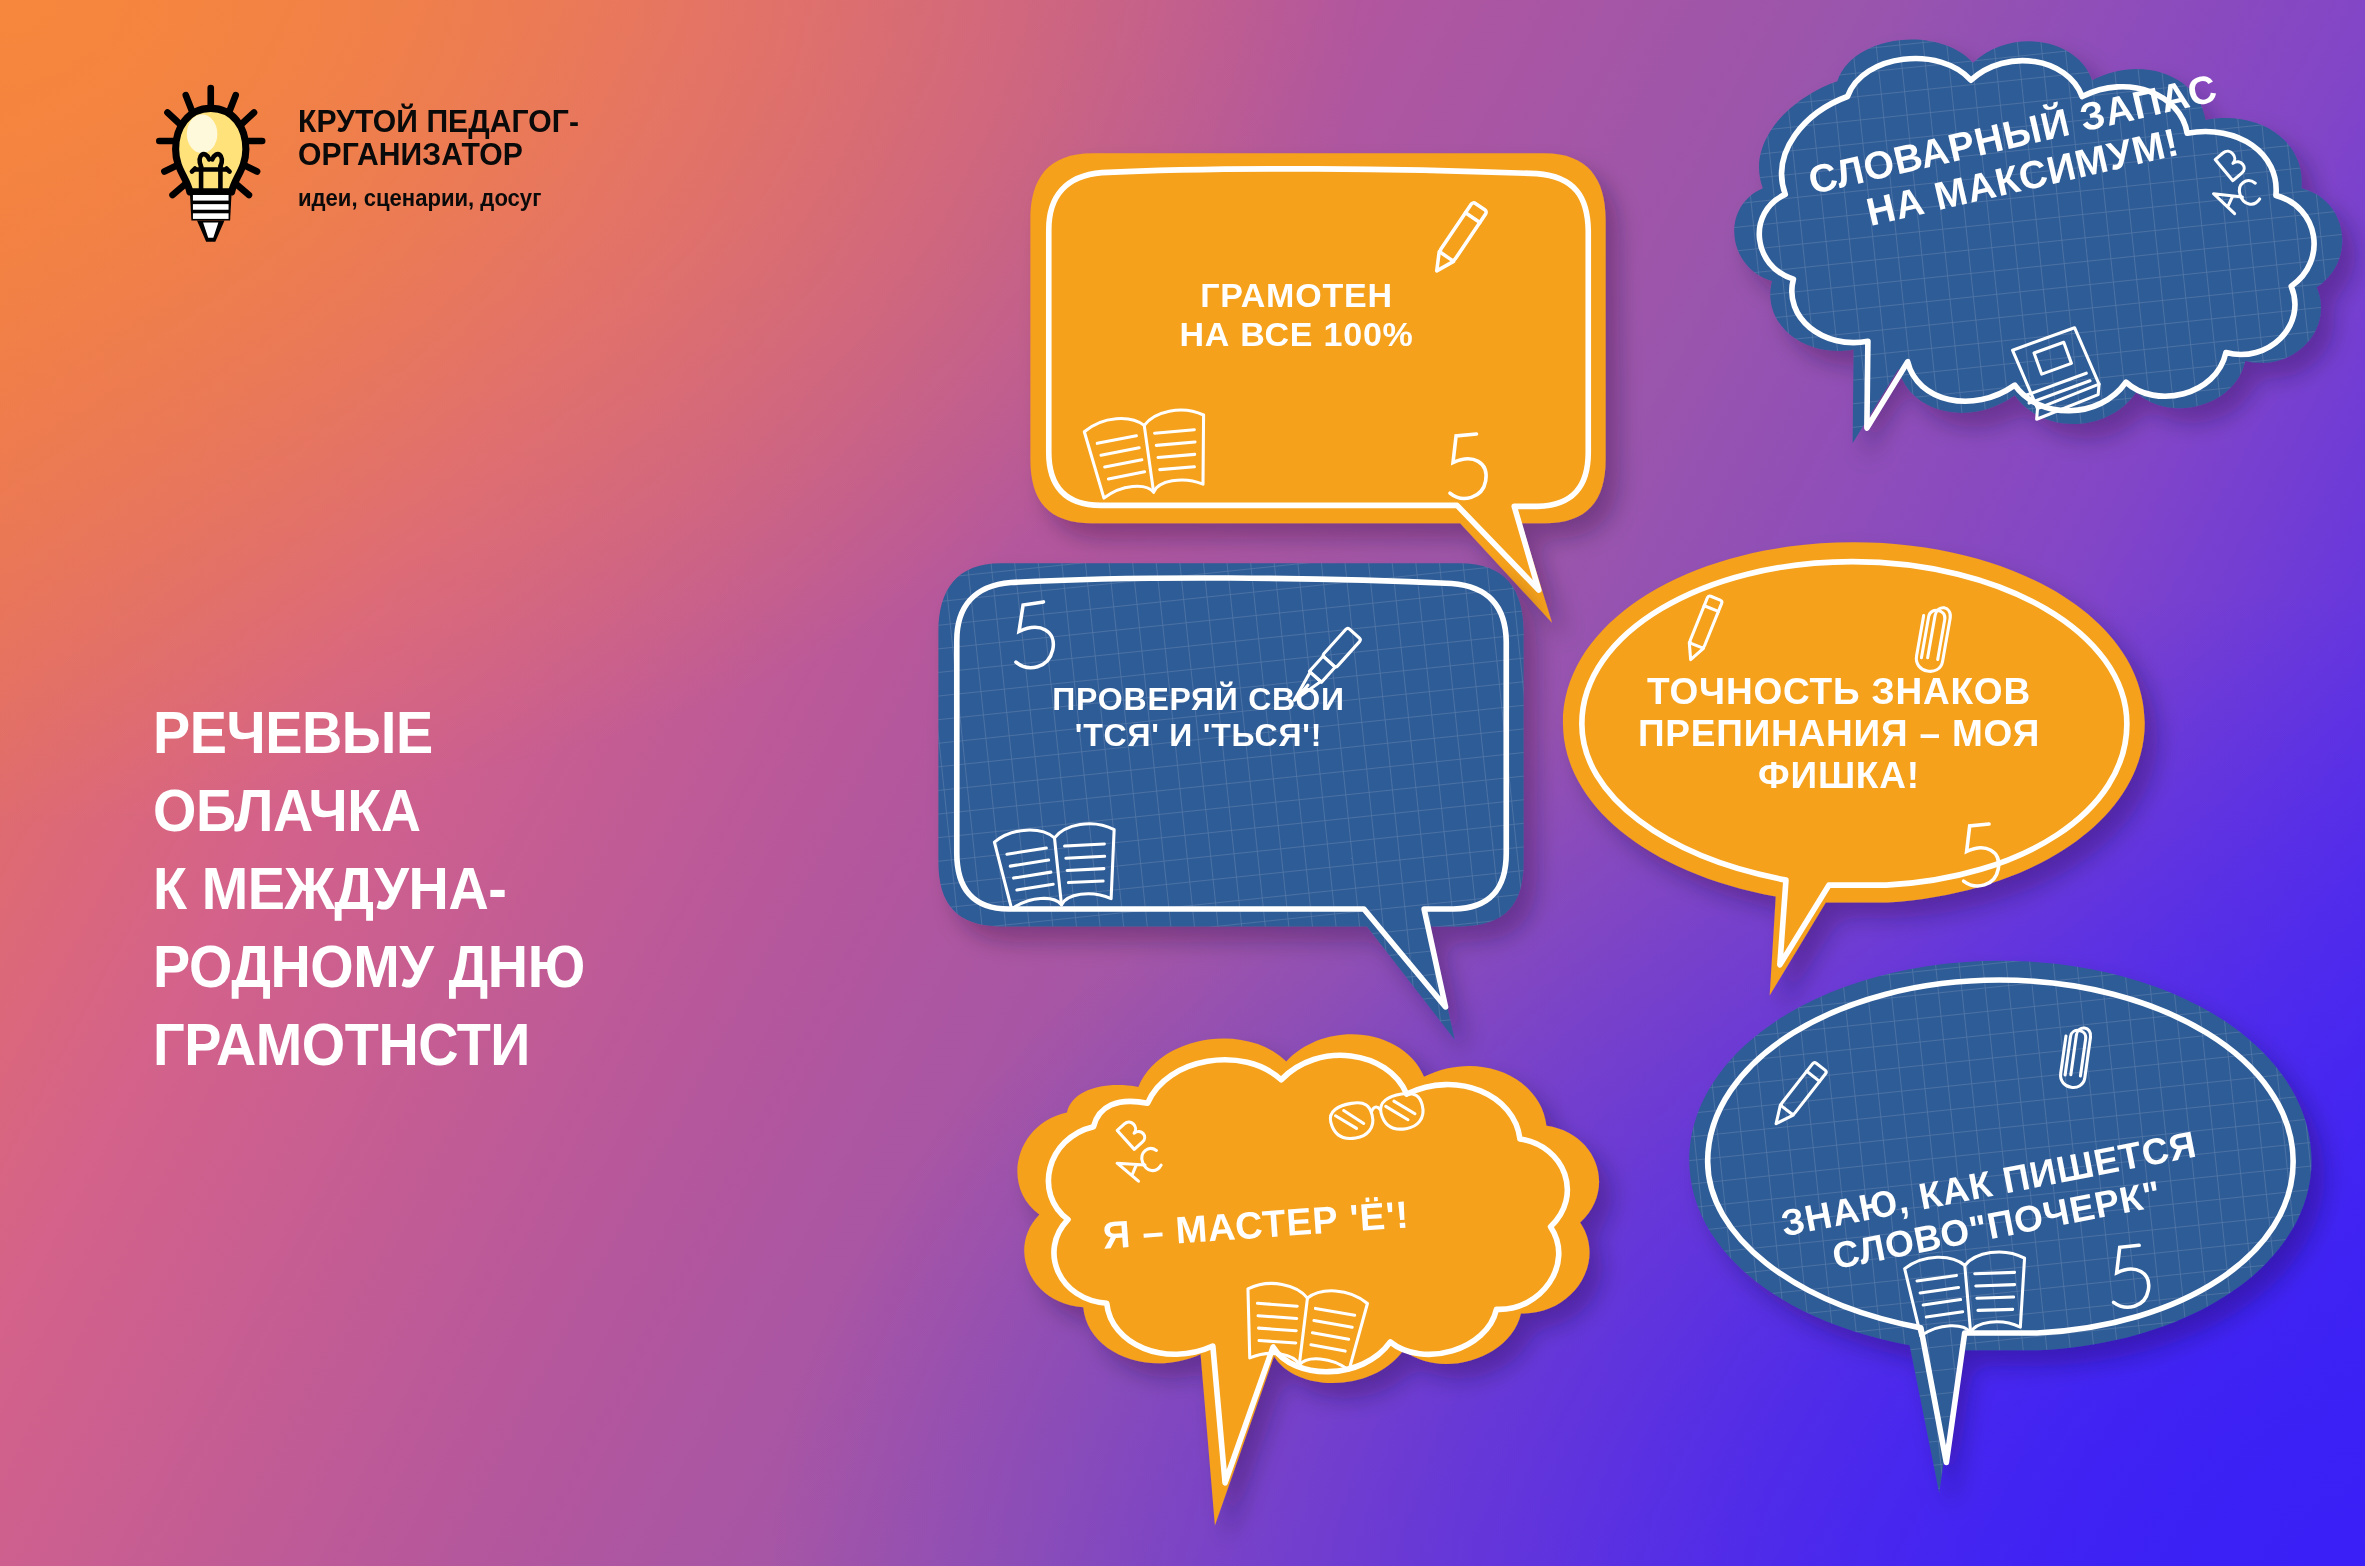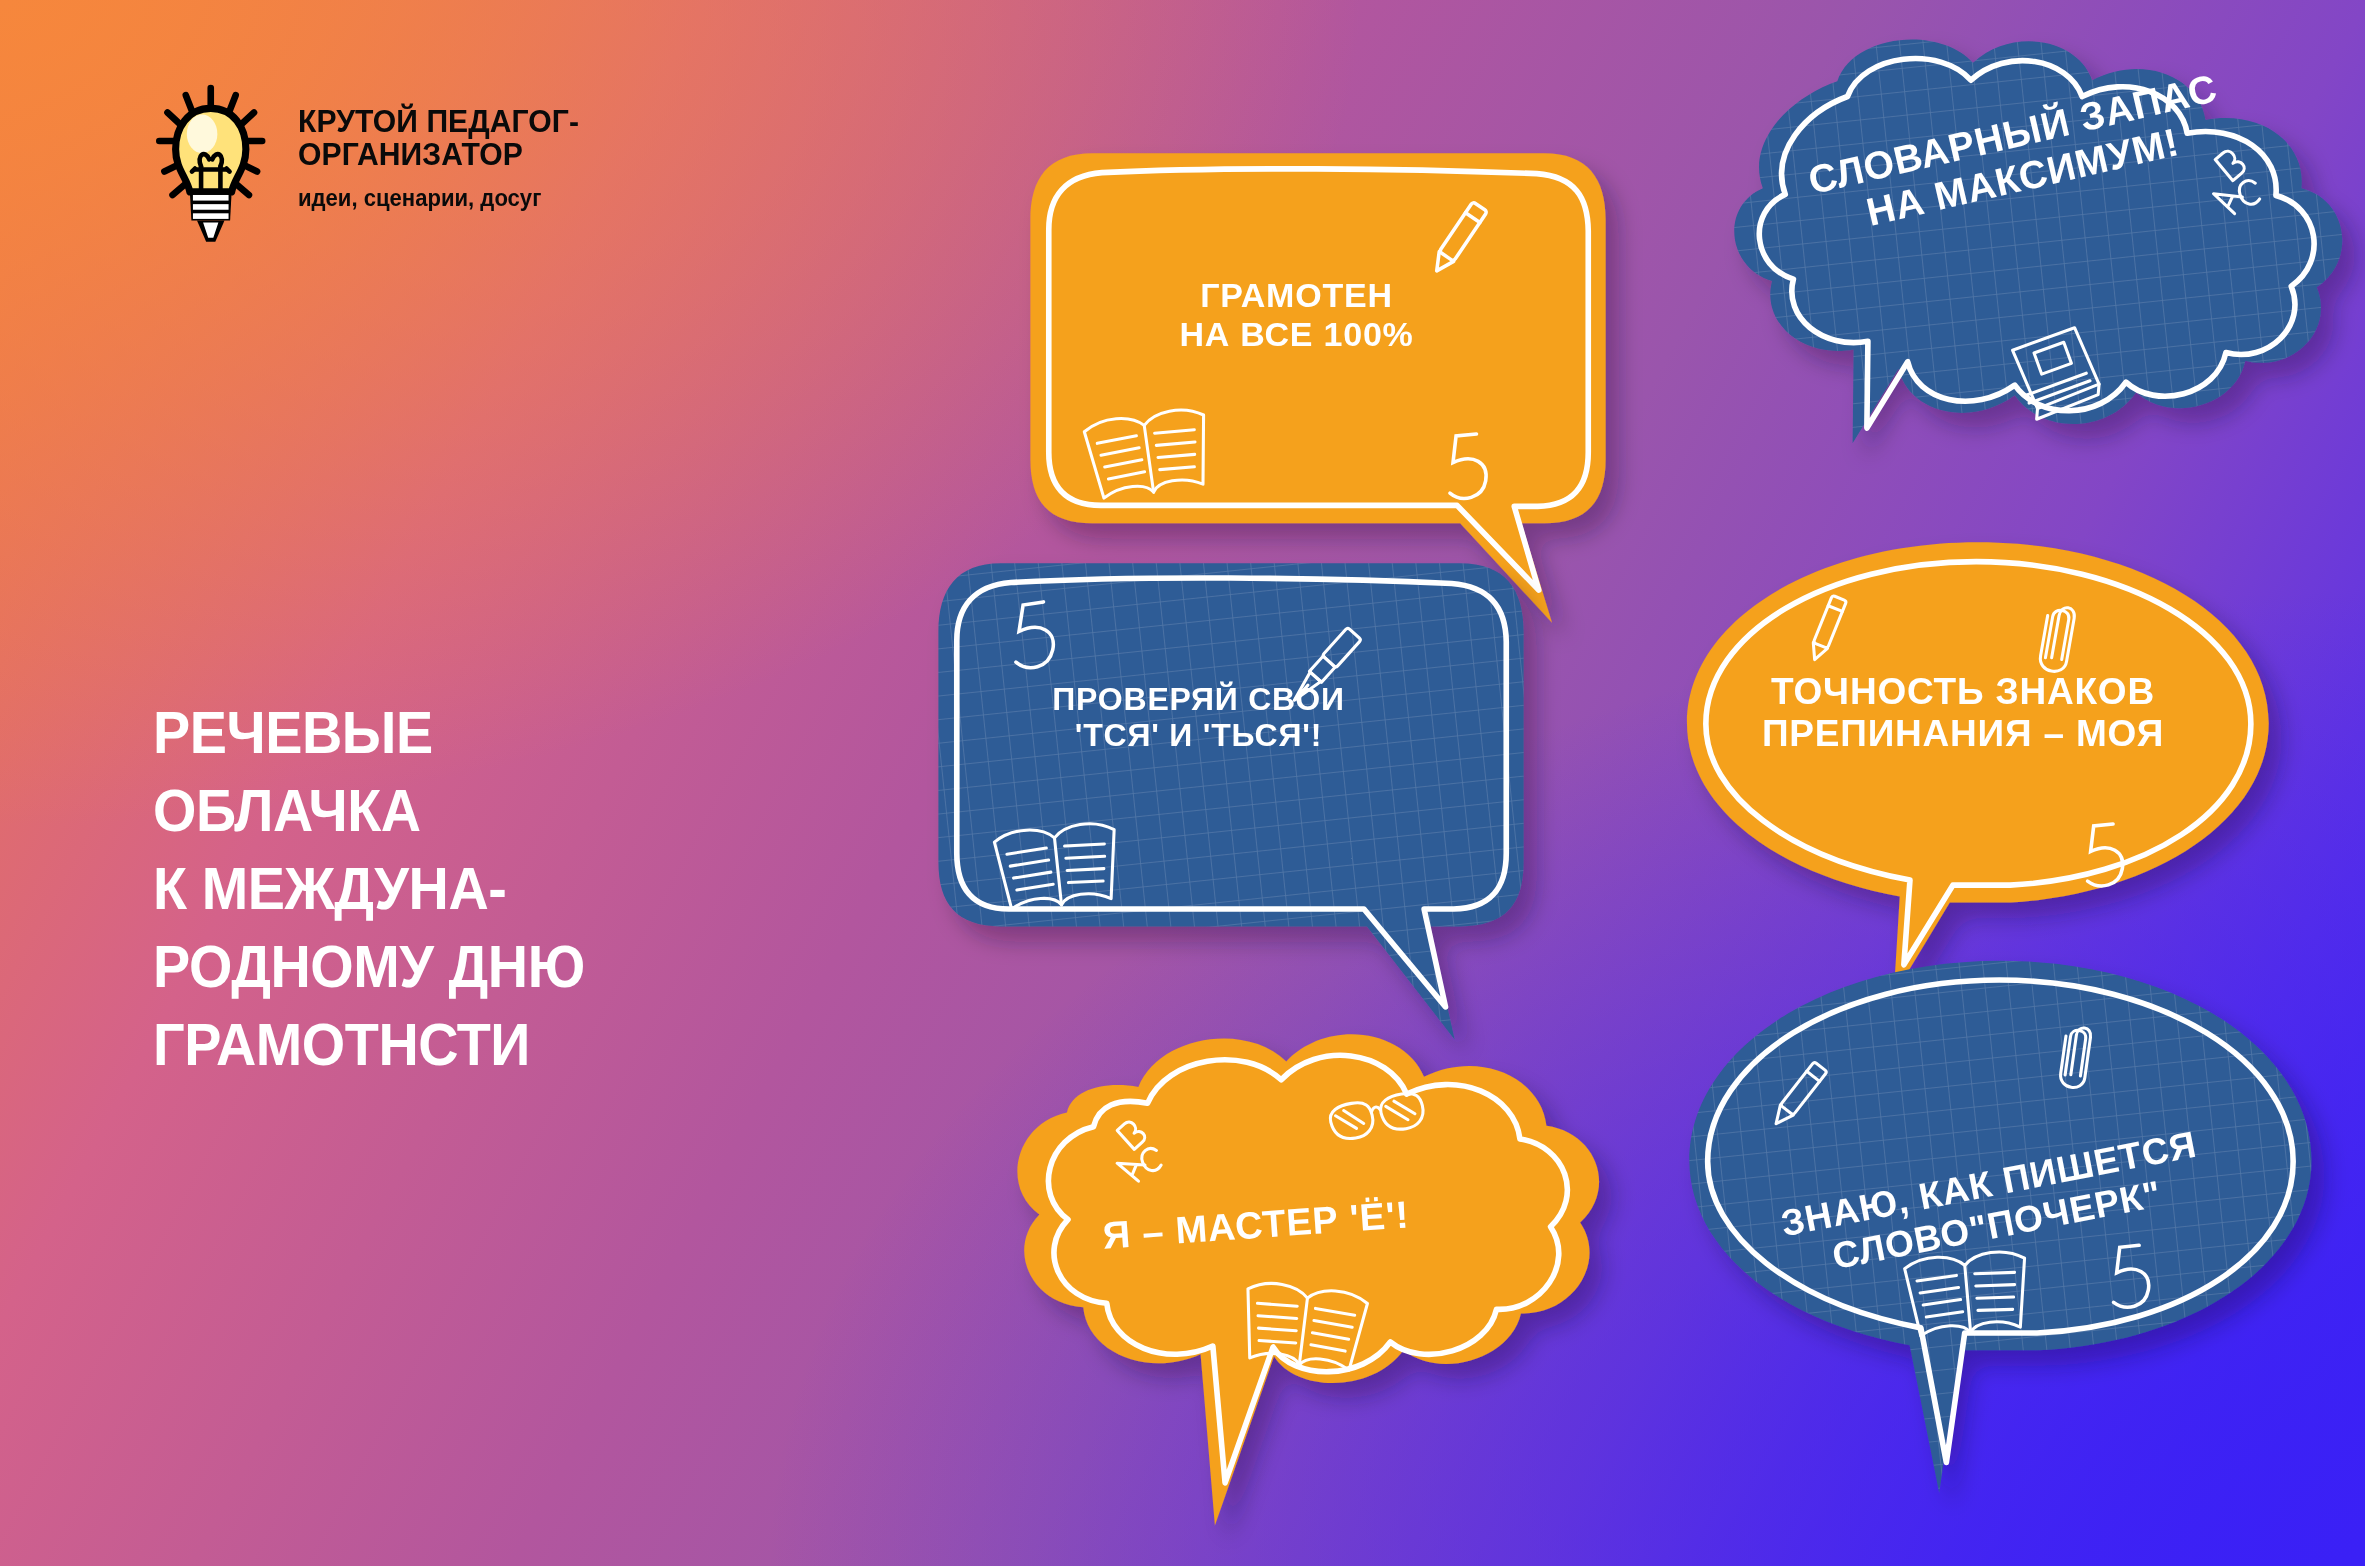--- a/index.html
+++ b/index.html
@@ -45,21 +45,21 @@
   }
   .doodle{position:absolute;pointer-events:none;}
 
   
   #b1{left:1011px;top:148px;}
   #b1 .btext{left:61px;top:128px;width:449px;font-size:34px;}
   #b2{left:1684px;top:20.4px;}
   #b2 .btext{left:61px;top:92px;width:546px;font-size:39px;transform:rotate(-13deg);}
   #b3{left:919px;top:556px;}
   #b3 .btext{left:55px;top:125px;width:449px;font-size:32px;}
-  #b4{left:1664px;top:533px;}
+  #b4{left:1540px;top:533px;}
   #b4 .btext{left:36px;top:138px;width:526px;font-size:37px;}
   #b5{left:970px;top:990px;}
   #b5 .btext{left:51px;top:214px;width:470px;font-size:38px;transform:rotate(-4deg);}
   #b6{left:1674px;top:949px;}
   #b6 .btext{left:46px;top:214px;width:546px;font-size:37px;transform:rotate(-11deg);}
 </style>
 </head>
 <body>
 
 <div id="poster">
@@ -241,20 +241,21 @@
         <path d="M36 120 L36 36 C36 12 66 12 66 36 L66 122 C66 154 14 154 14 120 L14 40"></path>
         <path d="M24 122 L24 40 C24 20 56 20 56 40 L56 120"></path>
       </g>
       <g class="doodle" stroke="#FFFFFF" stroke-width="7" fill="none" stroke-linecap="round" transform="translate(830,570)">
         <path d="M50 0 L12 4 L6 54 C 44 36 74 54 68 88 C 62 122 24 130 0 112"></path>
       </g>
       </svg>
       <div class="btext">
         <div>ТОЧНОСТЬ ЗНАКОВ</div>
         <div>ПРЕПИНАНИЯ – МОЯ</div>
+        <div>ФИШКА!</div>
       </div>
 
   </div>
 
   <div class="bubble" id="b5">
     <svg width="653" height="556" viewBox="0 0 1280 1090">
       <path filter="url(#sh)" fill="#F5A11B" d="M330 190 C370 90 540 62 620 140 C700 56 850 76 890 170 C1000 116 1120 172 1130 266
            C1230 280 1268 390 1196 456 C1250 536 1178 638 1080 634 C1060 724 920 764 850 706
            C790 790 640 790 596 718 L480 1050 L452 714 C350 760 230 712 222 622
            C120 616 70 508 136 440 C60 386 88 262 190 240 C200 196 262 178 330 190 Z"></path>

